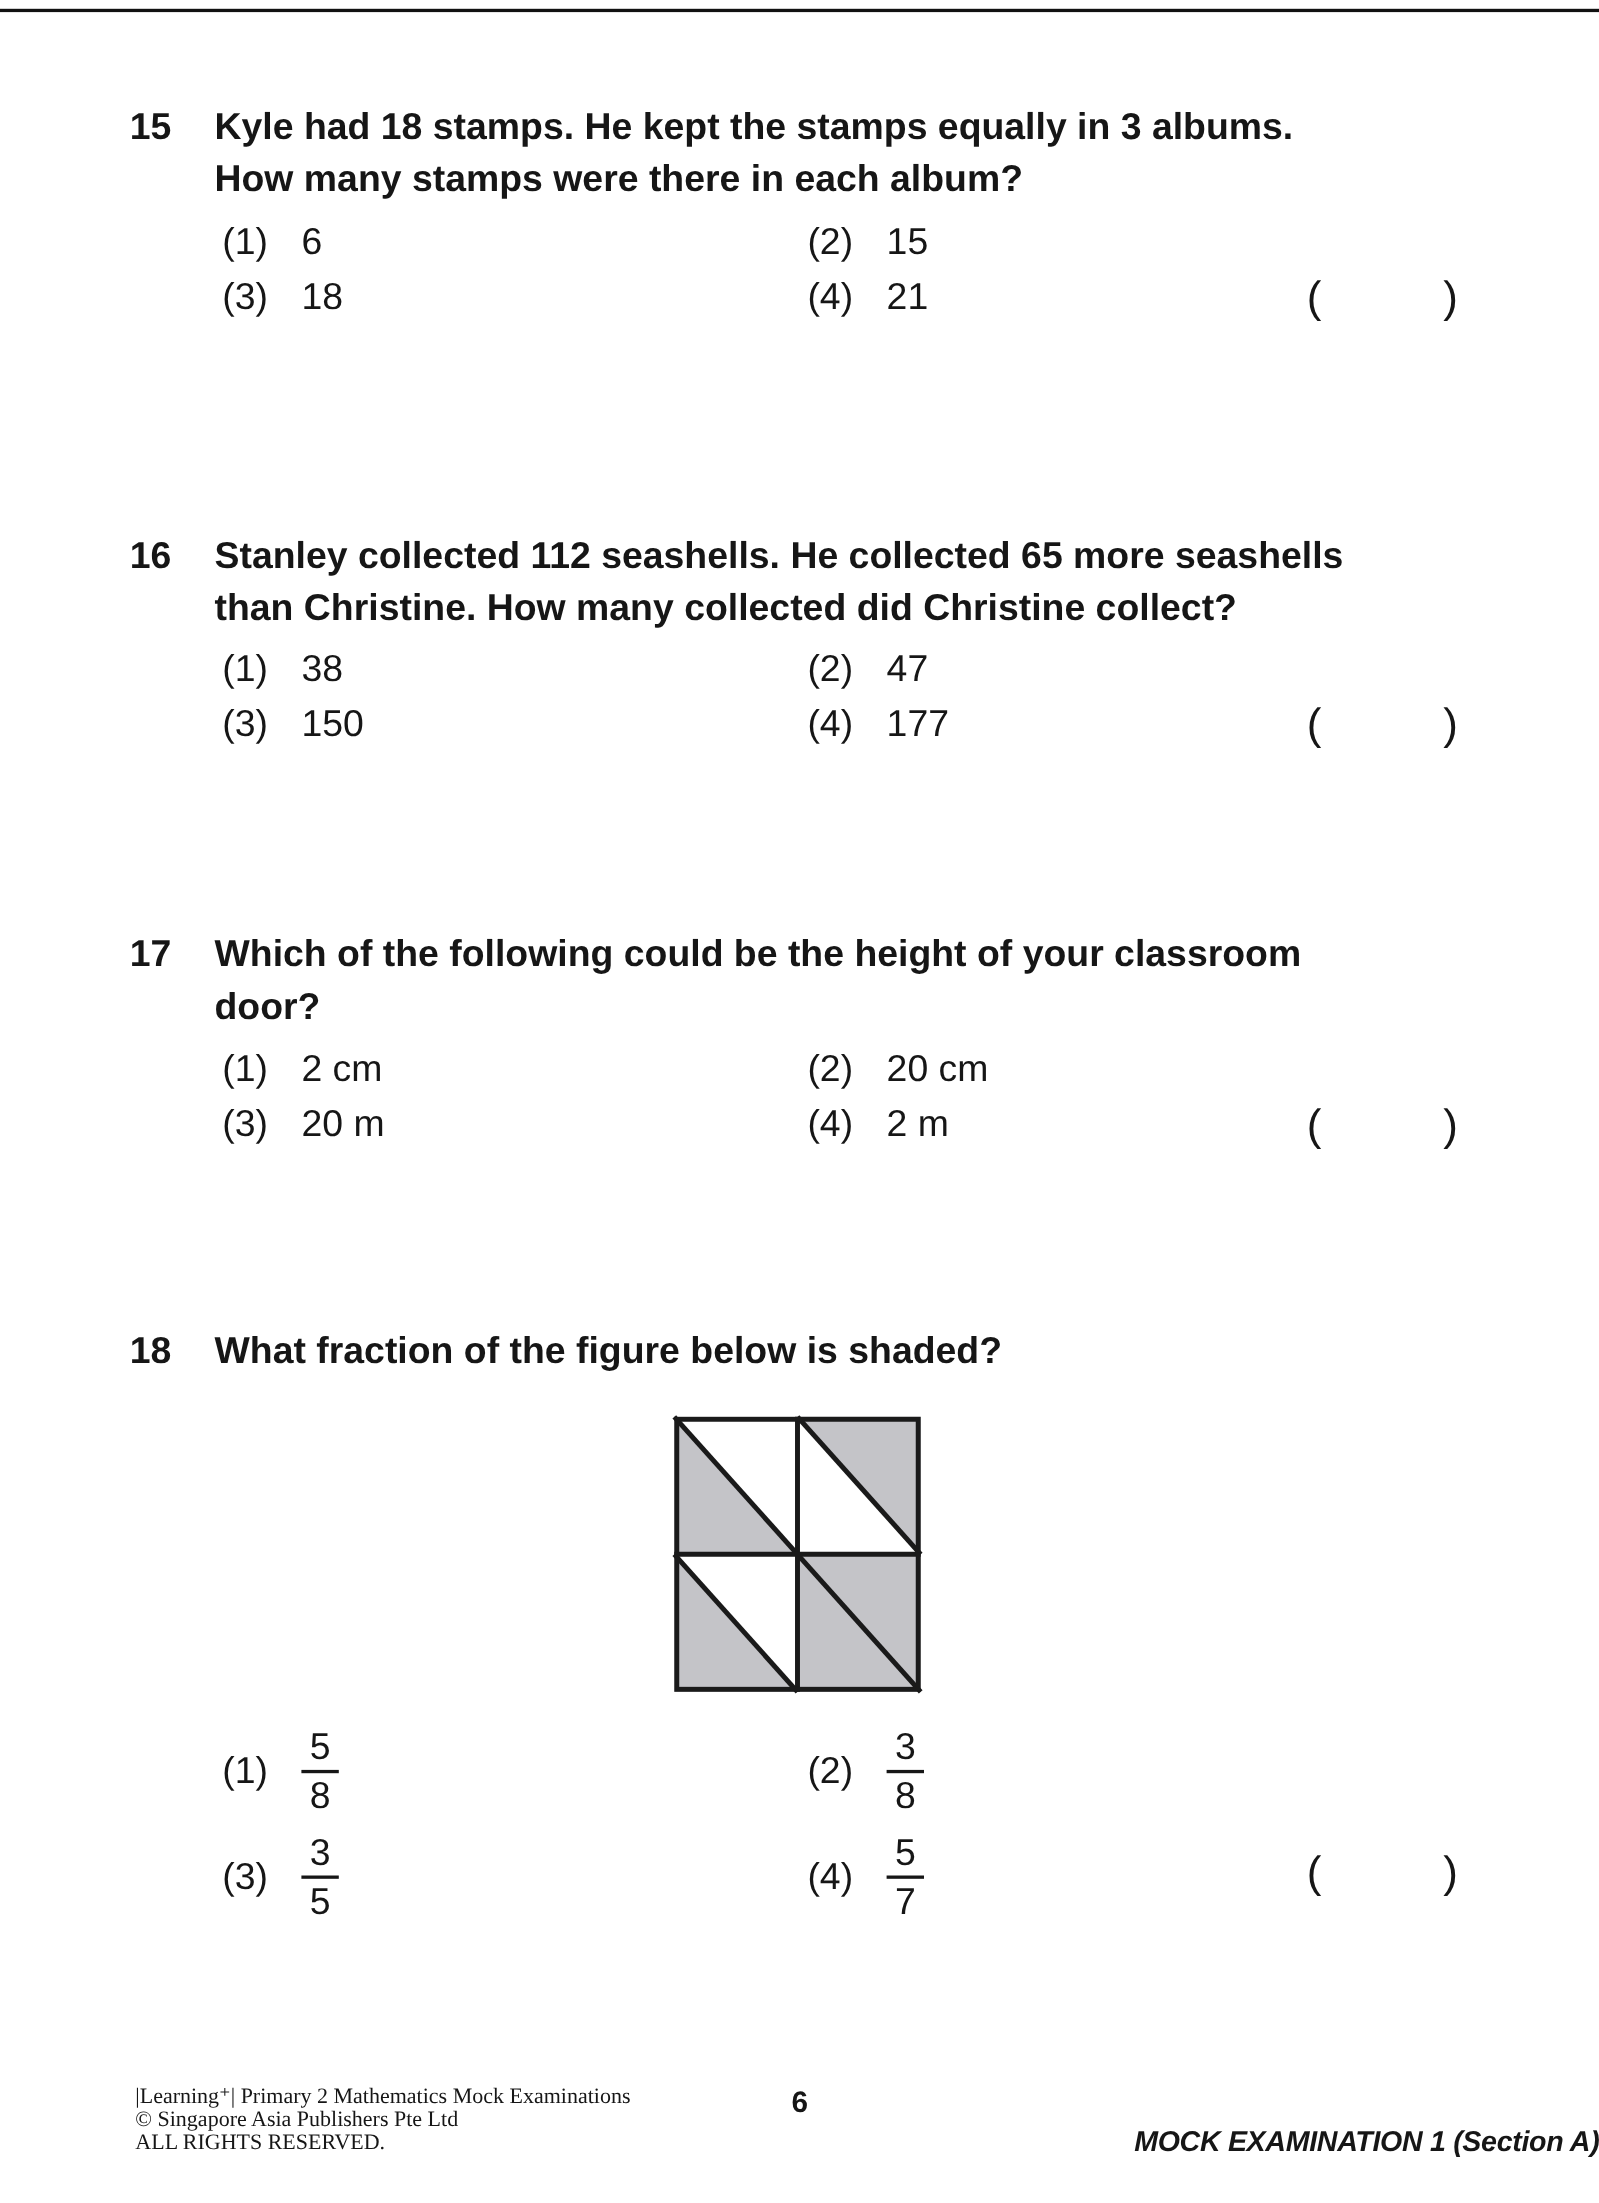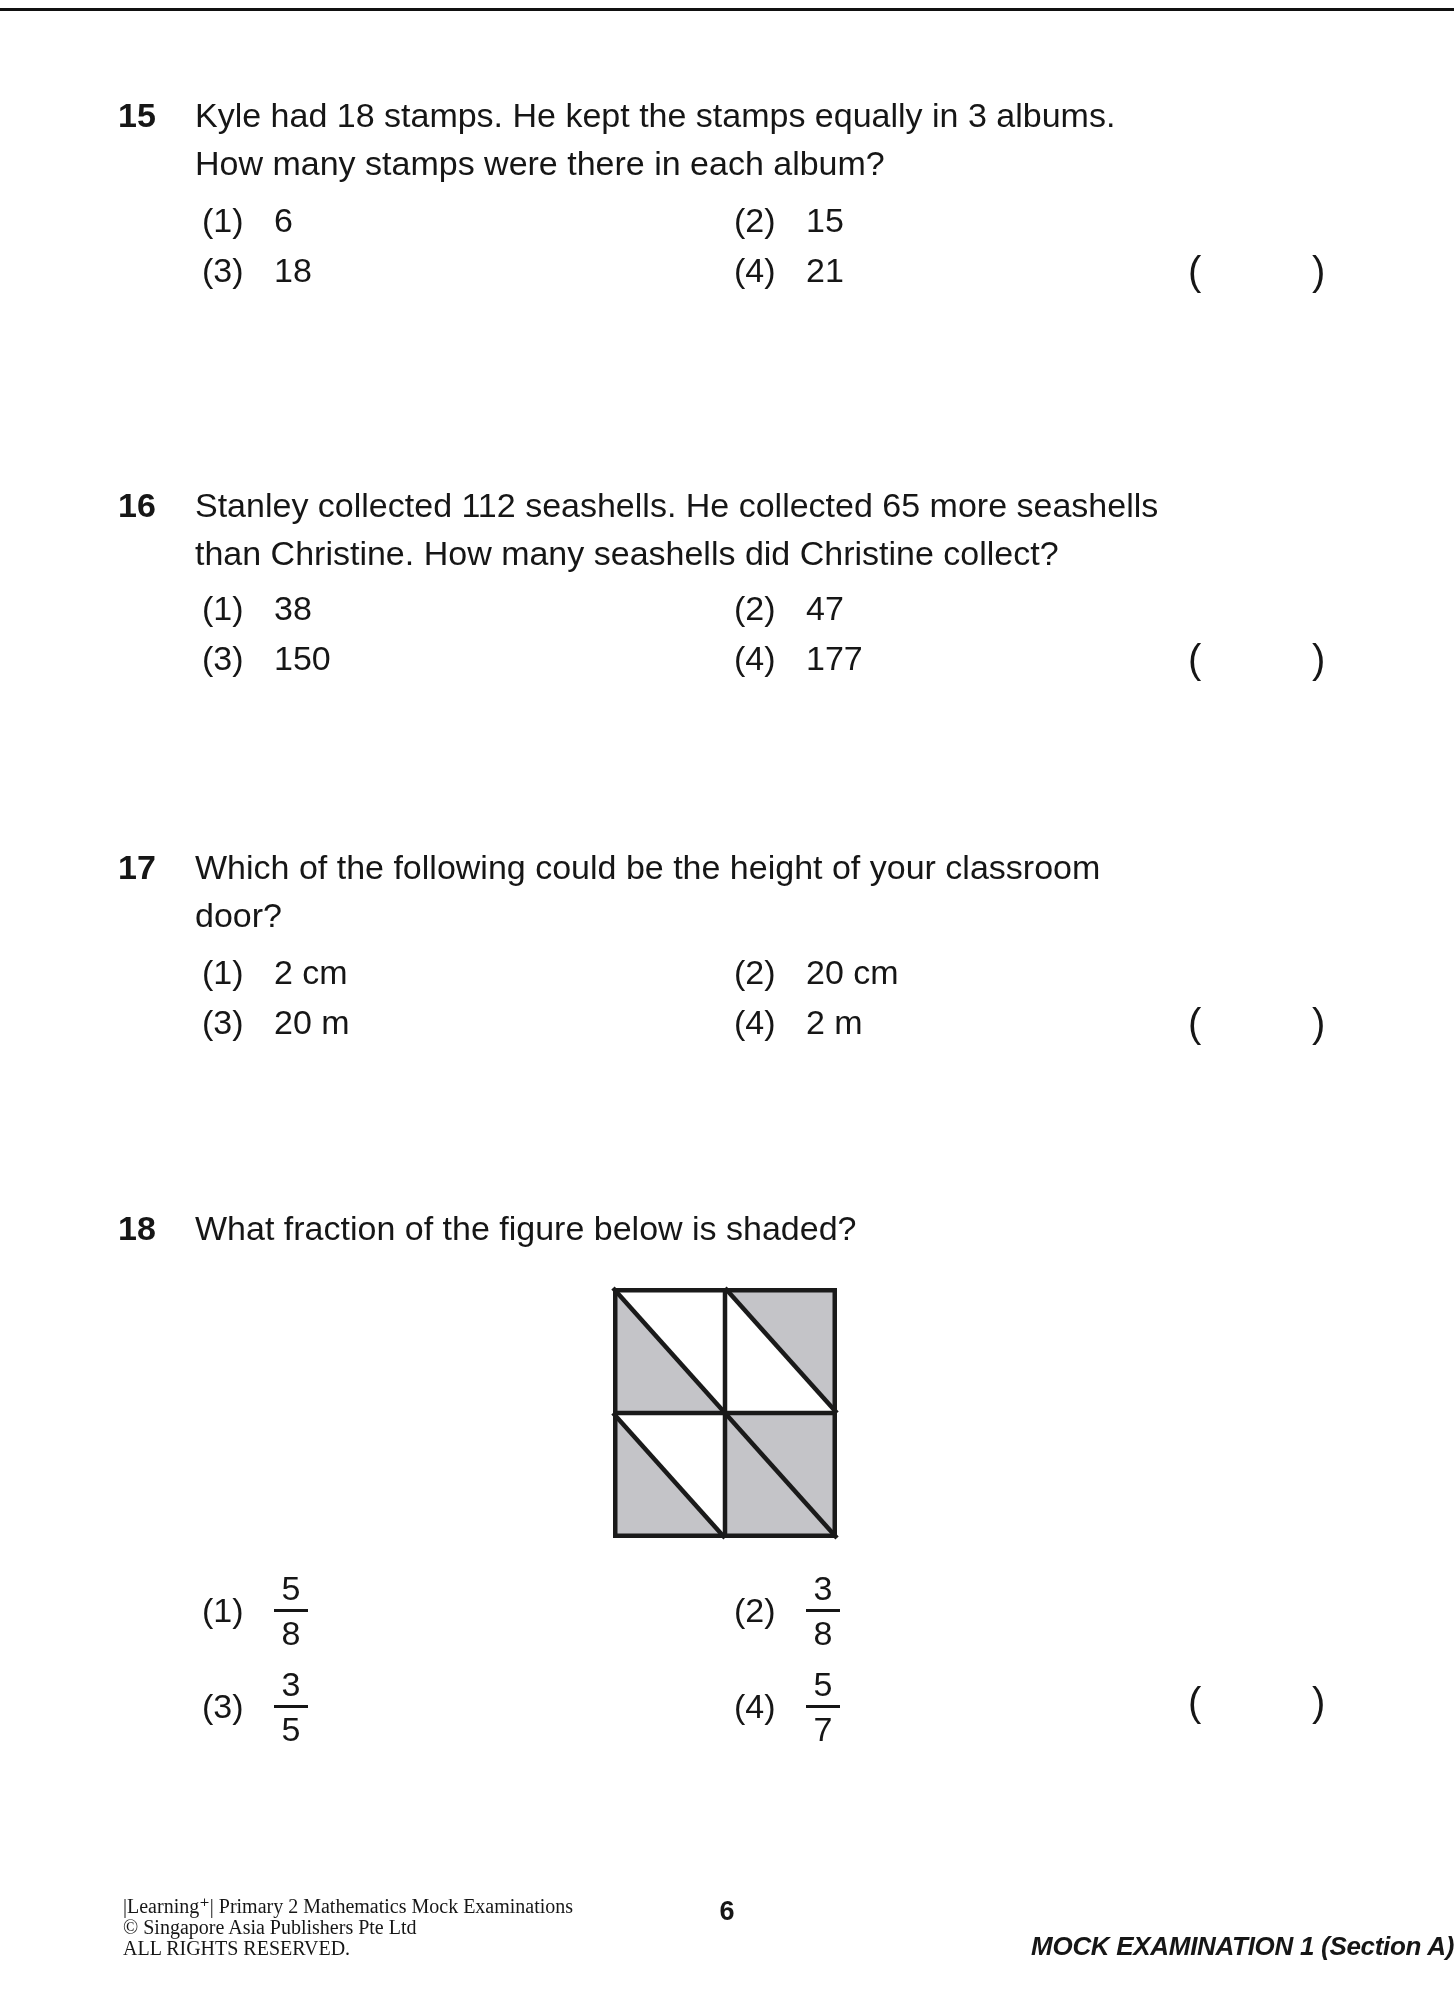--- a/index.html
+++ b/index.html
@@ -6,21 +6,21 @@
   body{
     width:1454px;height:2003px;position:relative;background:#ffffff;
     font-family:"Liberation Sans","DejaVu Sans",sans-serif;
     color:#161616;font-size:34px;overflow:hidden;
   }
   .top-rule{position:absolute;top:8px;left:0;width:1454px;height:3px;background:#111;}
   .q{position:absolute;left:0;width:1454px;}
   #q15{top:91px;} #q16{top:481px;} #q17{top:843px;} #q18{top:1204px;}
   .qnum{position:absolute;left:118px;top:0;font-weight:700;line-height:48px;}
   .qtext{margin-left:195px;}
-  .qline{white-space:nowrap;line-height:48px;}
+  .qline{white-space:nowrap;line-height:48px;font-weight:bold;}
   .opts{position:absolute;left:0;width:1454px;}
   #q15 .opts{top:110px;} #q16 .opts{top:108px;} #q17 .opts{top:110px;}
   .orow{position:relative;height:50px;}
   .om1{position:absolute;left:202px;white-space:nowrap;}
   .ov1{position:absolute;left:274px;white-space:nowrap;}
   .om2{position:absolute;left:734px;white-space:nowrap;}
   .ov2{position:absolute;left:806px;white-space:nowrap;}
   .abr{position:absolute;font-size:40px;top:-2px;}
   .abr.open{left:1188px;} .abr.close{left:1312px;}
   
@@ -71,21 +71,21 @@
       <span class="abr open">(</span>
       <span class="abr close">)</span>
     </div>
   </div>
 </div>
 
 <div class="q" id="q16">
   <div class="qnum">16</div>
   <div class="qtext">
     <div class="qline">Stanley collected 112 seashells. He collected 65 more seashells</div>
-    <div class="qline">than Christine. How many seashells did Christine collect?</div>
+    <div class="qline">than Christine. How many collected did Christine collect?</div>
   </div>
   <div class="opts">
     <div class="orow">
       <span class="om1">(1)</span>
       <span class="ov1">38</span>
       <span class="om2">(2)</span>
       <span class="ov2">47</span>
     </div>
     <div class="orow">
       <span class="om1">(3)</span>

